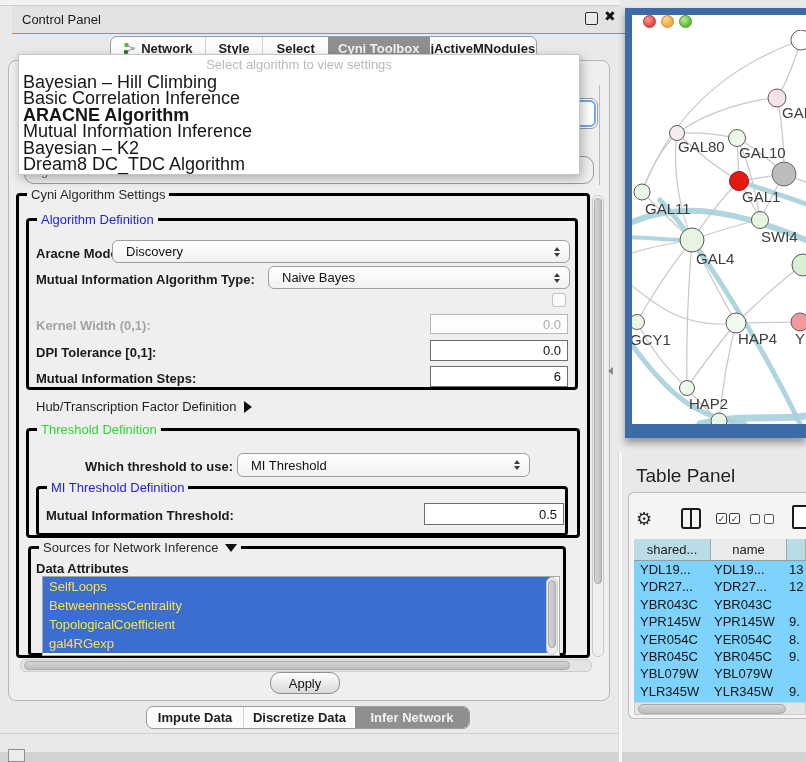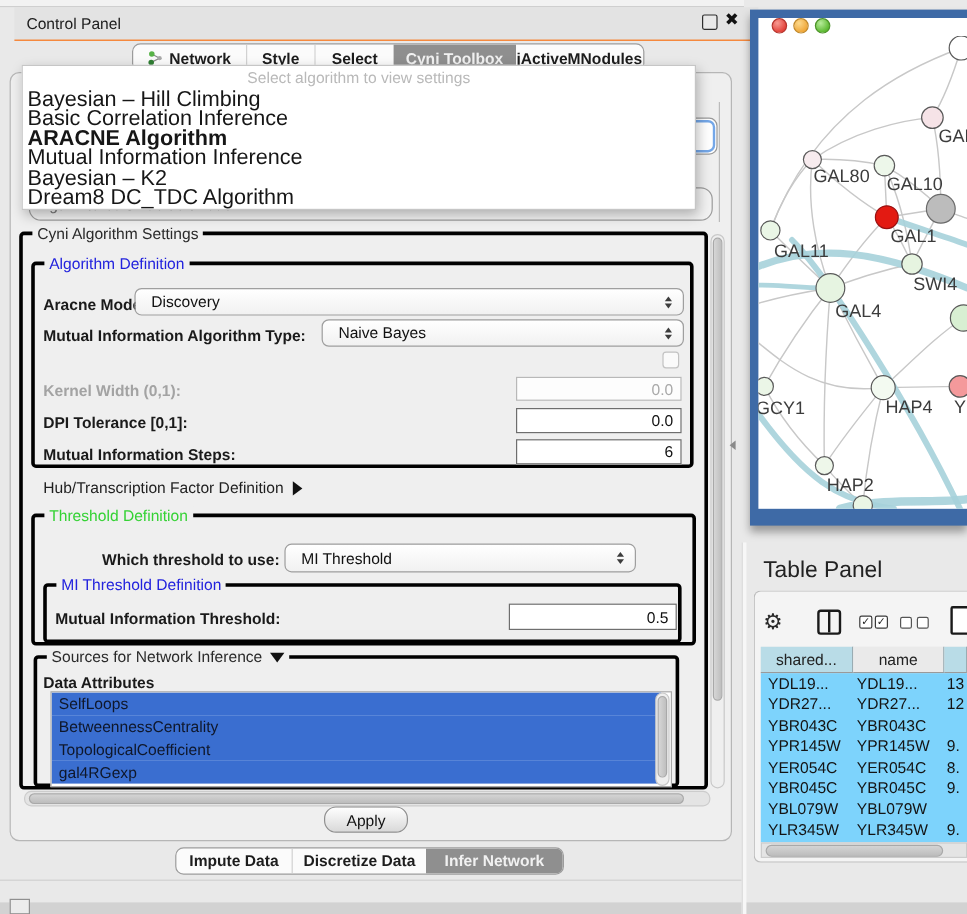--- a/index.html
+++ b/index.html
@@ -47,21 +47,21 @@
   .tri-right{width:0;height:0;border-top:6px solid transparent;border-bottom:6px solid transparent;border-left:8px solid #111;}
   .tri-down{width:0;height:0;border-left:6px solid transparent;border-right:6px solid transparent;border-top:8px solid #111;}
 
   .num{position:absolute;background:#ffffff;border:1px solid #6e6e6e;font-size:13px;color:#111;
        display:flex;align-items:center;justify-content:flex-end;padding-right:6px;box-sizing:border-box;}
   .num.disabled{border-color:#b8b8b8;color:#a9a9a9;background:#fdfdfd;}
   .checkbox{position:absolute;width:14px;height:14px;border:1px solid #c2c2c2;border-radius:3px;background:#fafafa;box-sizing:border-box;}
 
   
   #attr-box{left:42px;top:576px;width:518px;height:80px;background:#ffffff;border:1px solid #a8a8a8;box-sizing:border-box;overflow:hidden;}
-  .attr-item{height:19px;background:#3a6ed0;color:#0f172a;font-size:13px;display:flex;align-items:center;padding-left:6px;width:502px;}
+  .attr-item{height:19px;background:#3a6ed0;color:#fde047;font-size:13px;display:flex;align-items:center;padding-left:6px;width:502px;}
 
   
   .sb-track-v{position:absolute;background:#efefef;border:1px solid #c9c9c9;border-radius:6px;box-sizing:border-box;}
   .sb-thumb-v{position:absolute;background:linear-gradient(90deg,#d6d6d6,#bfbfbf);border:1px solid #a9a9a9;border-radius:5px;box-sizing:border-box;}
   .sb-track-h{position:absolute;background:#e4e4e4;border:1px solid #cccccc;border-radius:6px;box-sizing:border-box;}
   .sb-thumb-h{position:absolute;background:linear-gradient(#d4d4d4,#bdbdbd);border:1px solid #a9a9a9;border-radius:5px;box-sizing:border-box;}
 
   #apply-btn{left:270px;top:672px;width:68px;height:20px;border:1px solid #8e8e8e;border-radius:10px;
              background:linear-gradient(#fefefe,#d9d9d9);display:flex;align-items:center;justify-content:center;
              font-size:13px;color:#111;}

